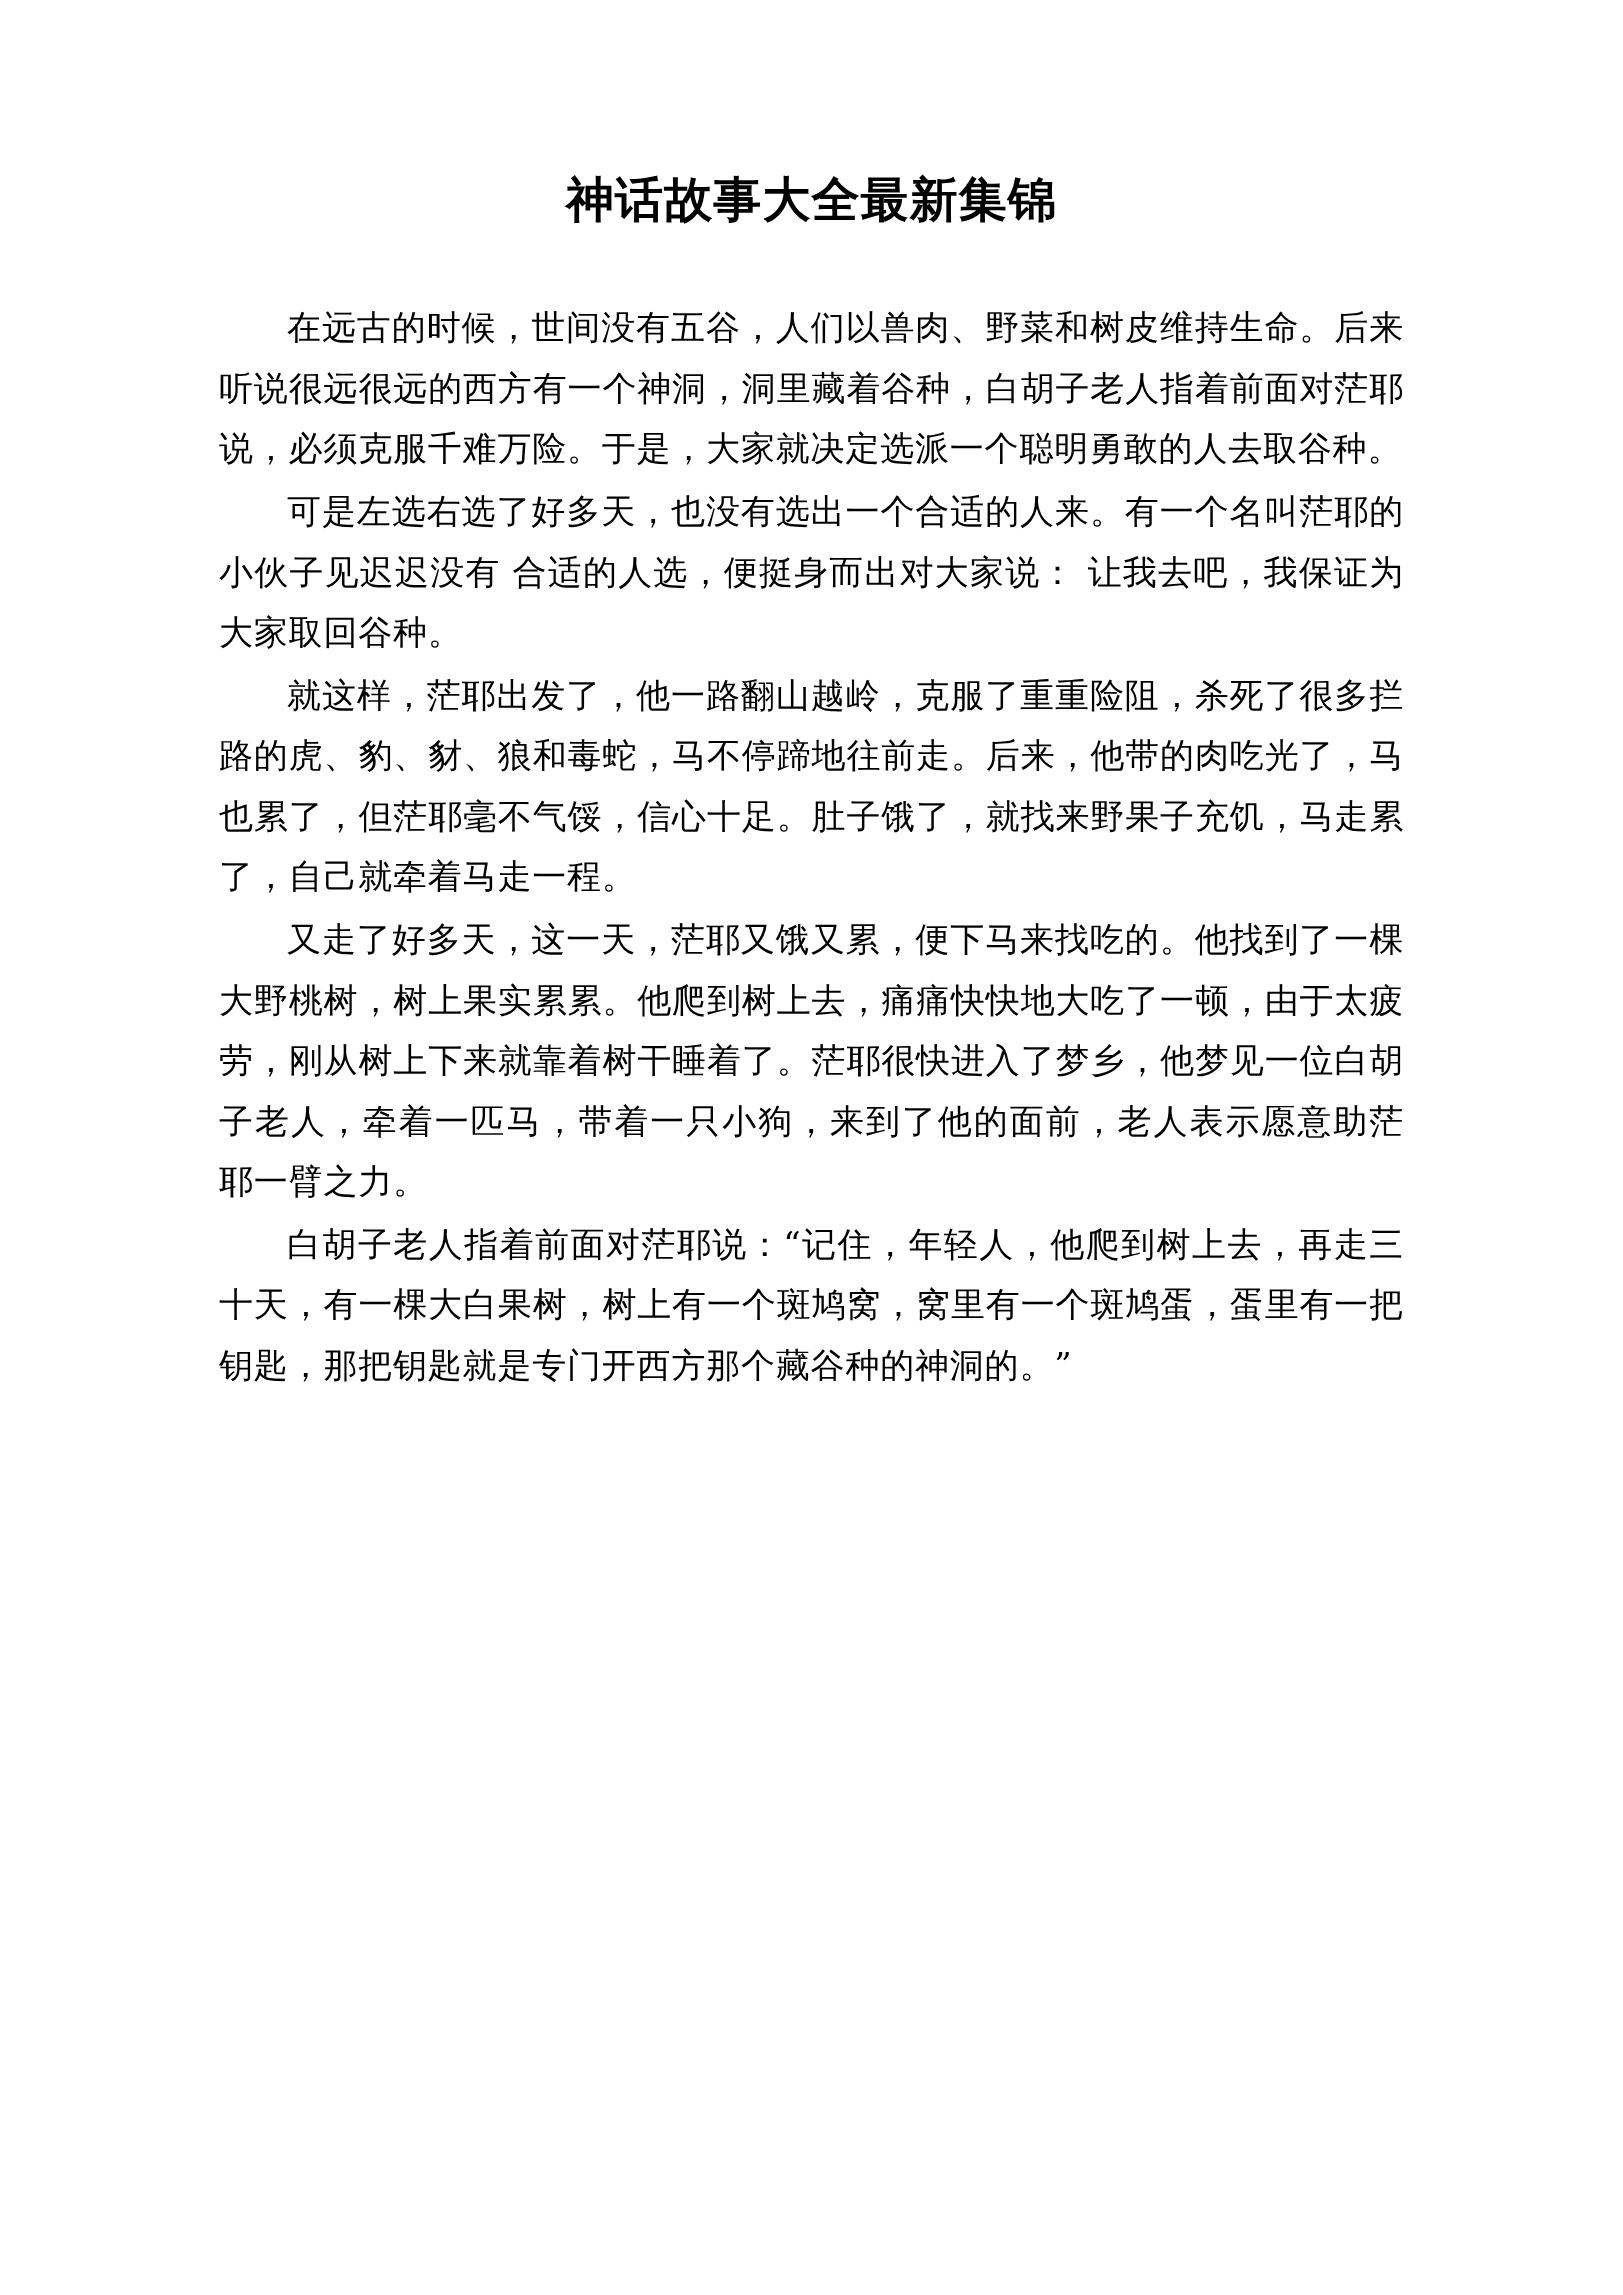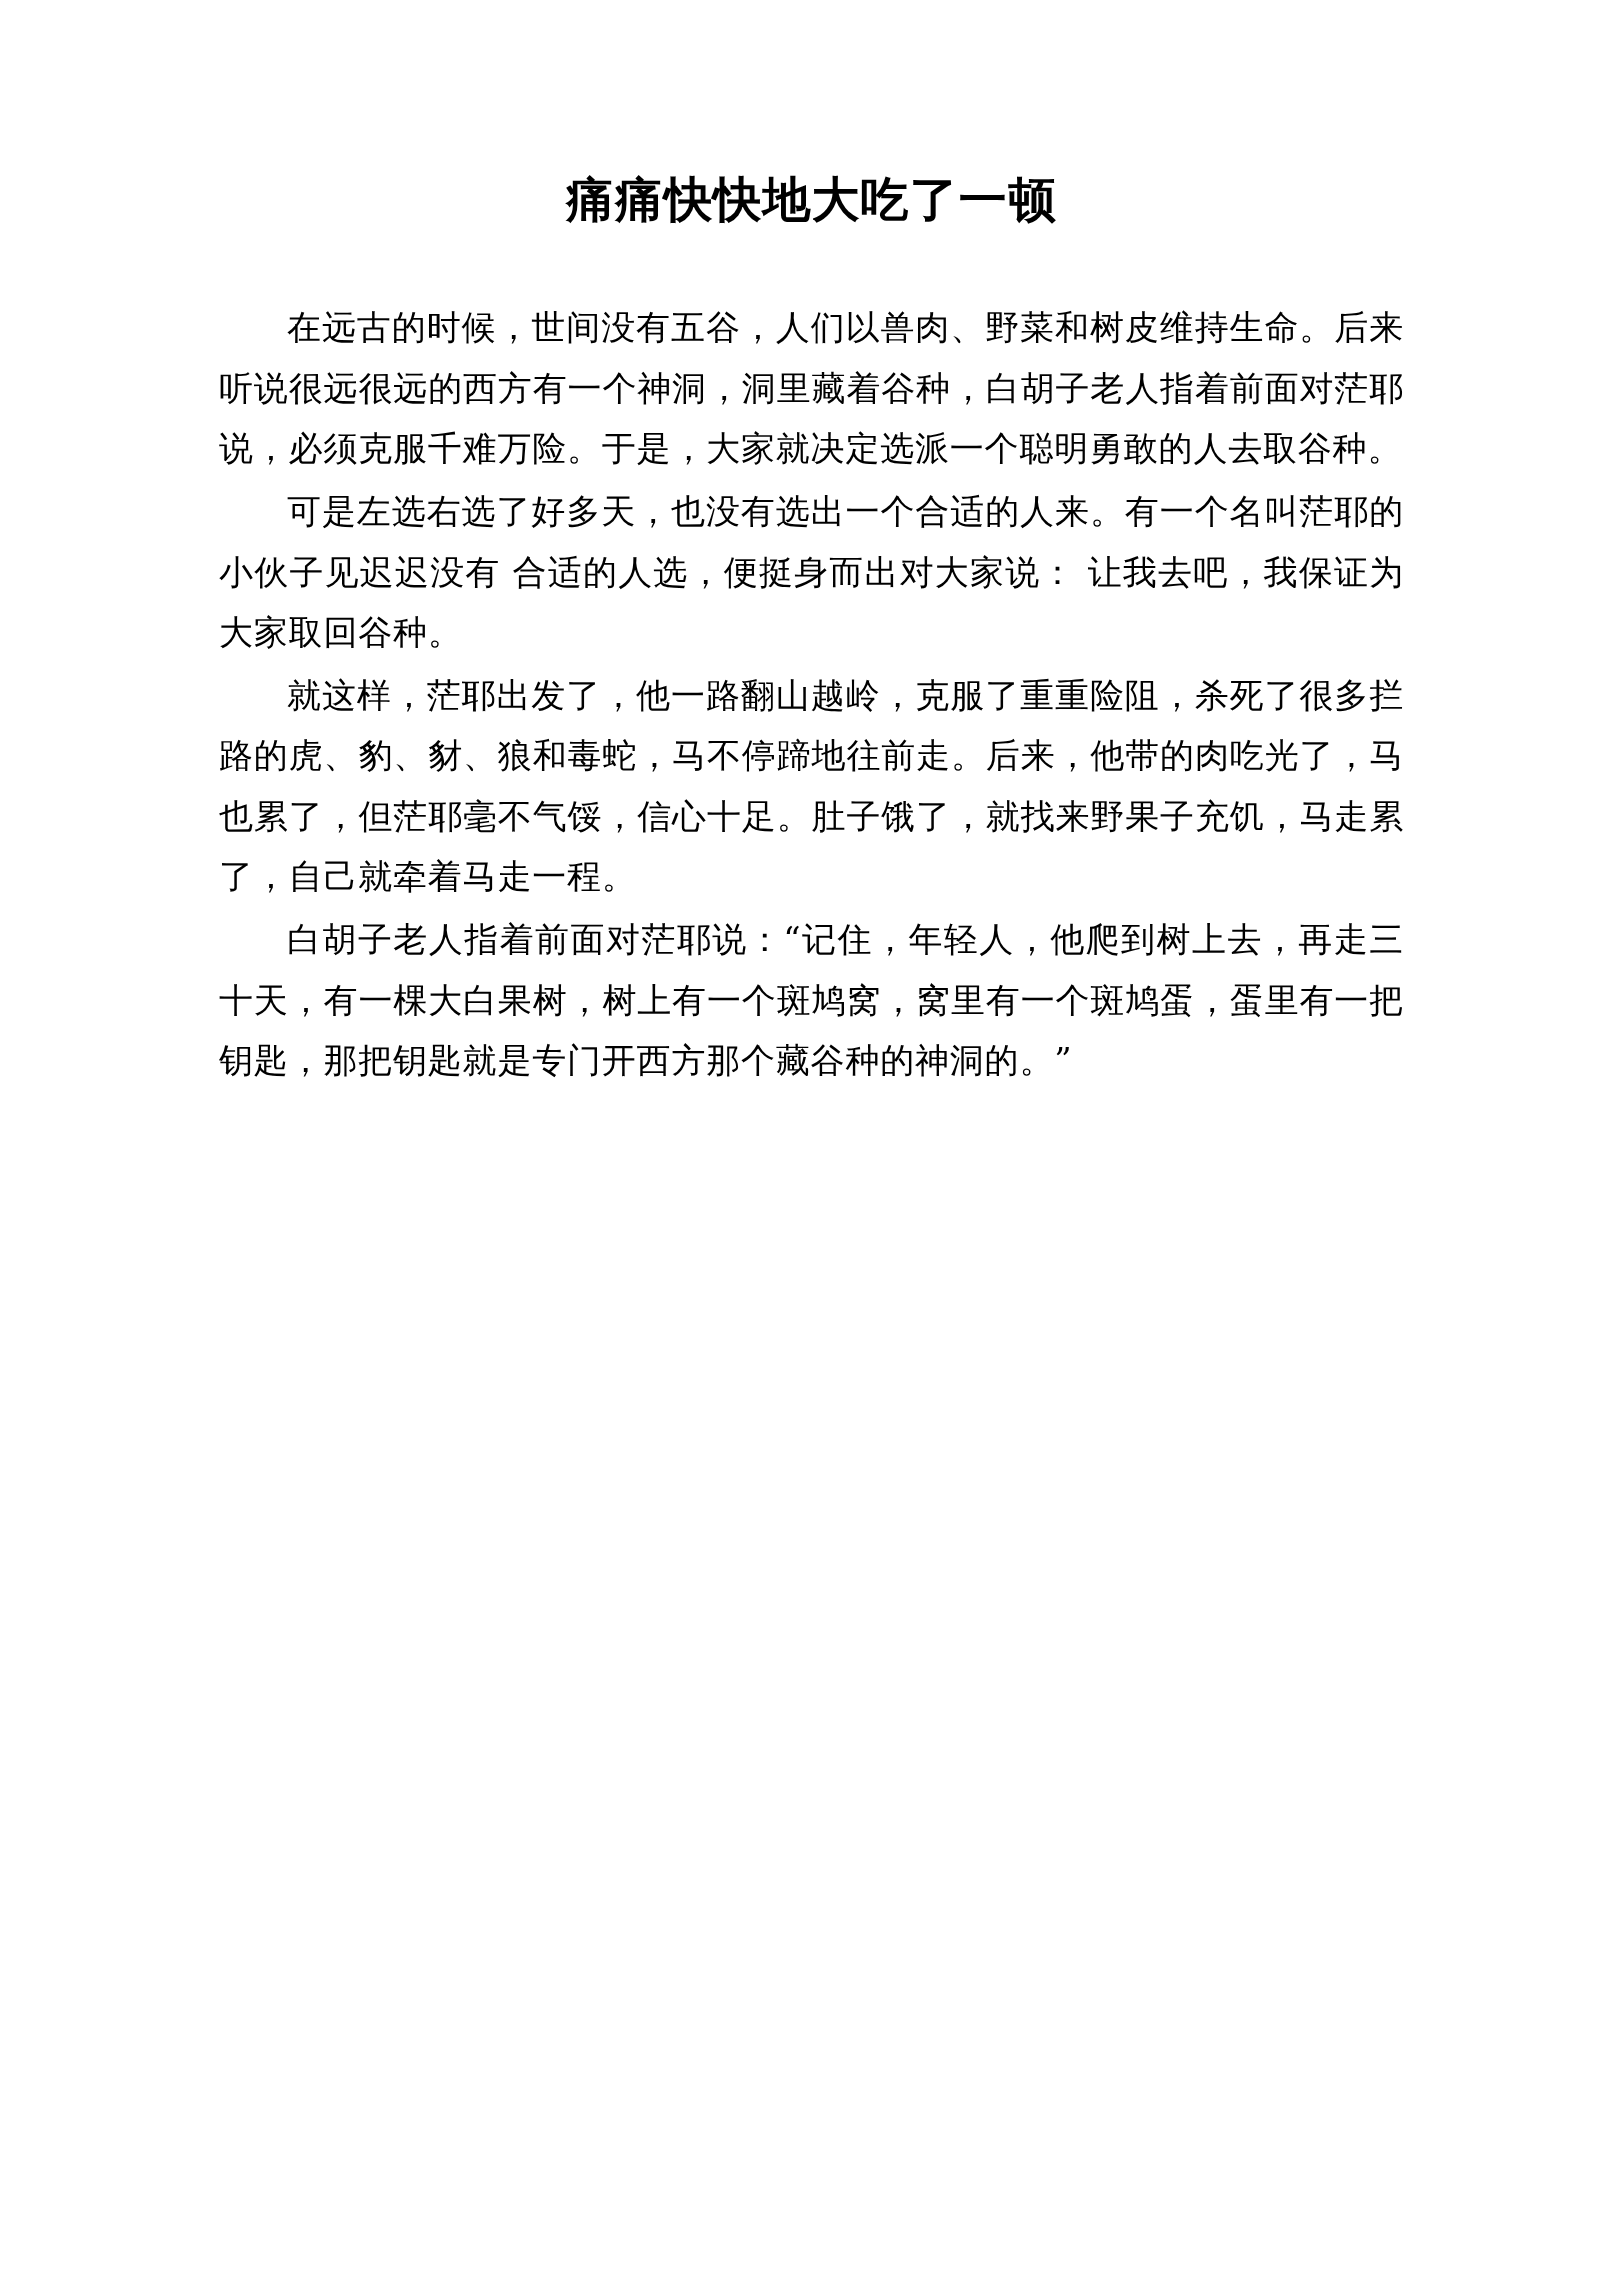--- a/index.html
+++ b/index.html
@@ -39,21 +39,22 @@
   .para {
     margin: 0 0 2.2px 0;
     text-indent: 2em;
     font-family: "DejaVu Serif", "Liberation Serif", serif;
   }
 </style>
 </head>
 <body>
 
 <div class="page">
-  <h1 class="doc-title">痛痛快快地大吃了一顿</h1>
+  <h1 class="doc-title">神话故事大全最新集锦</h1>
   <div class="body-text">
     <p class="para">在远古的时候，世间没有五谷，人们以兽肉、野菜和树皮维持生命。后来听说很远很远的西方有一个神洞，洞里藏着谷种，白胡子老人指着前面对茫耶说，必须克服千难万险。于是，大家就决定选派一个聪明勇敢的人去取谷种。</p>
     <p class="para">可是左选右选了好多天，也没有选出一个合适的人来。有一个名叫茫耶的小伙子见迟迟没有 合适的人选，便挺身而出对大家说： 让我去吧，我保证为大家取回谷种。</p>
     <p class="para">就这样，茫耶出发了，他一路翻山越岭，克服了重重险阻，杀死了很多拦路的虎、豹、豺、狼和毒蛇，马不停蹄地往前走。后来，他带的肉吃光了，马也累了，但茫耶毫不气馁，信心十足。肚子饿了，就找来野果子充饥，马走累了，自己就牵着马走一程。</p>
+    <p class="para">又走了好多天，这一天，茫耶又饿又累，便下马来找吃的。他找到了一棵大野桃树，树上果实累累。他爬到树上去，痛痛快快地大吃了一顿，由于太疲劳，刚从树上下来就靠着树干睡着了。茫耶很快进入了梦乡，他梦见一位白胡子老人，牵着一匹马，带着一只小狗，来到了他的面前，老人表示愿意助茫 耶一臂之力。</p>
     <p class="para">白胡子老人指着前面对茫耶说：“记住，年轻人，他爬到树上去，再走三十天，有一棵大白果树，树上有一个斑鸠窝，窝里有一个斑鸠蛋，蛋里有一把钥匙，那把钥匙就是专门开西方那个藏谷种的神洞的。”</p>
   </div>
 </div>
 
 
 </body></html>

